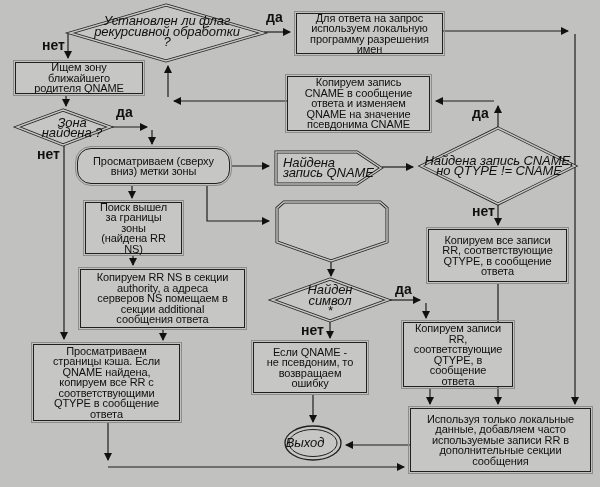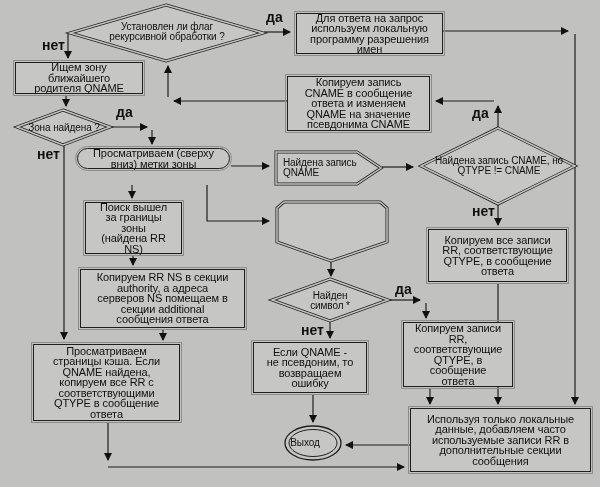--- a/index.html
+++ b/index.html
@@ -53,23 +53,24 @@
     font-size:11px;line-height:10.5px;
     letter-spacing:-0.1px;
     color:var(--c-text,#101010);
     padding:1px 12px;
   }
   .rounded{border-radius:14px;}
   .shape-text{
     position:absolute;
     display:flex;align-items:center;justify-content:center;
     text-align:center;
-    font-size:10px;line-height:10.5px;
+    font-size:13px;line-height:10.5px;
     letter-spacing:-0.1px;
     color:var(--c-text,#101010);
+    font-style:italic;
   }
   .left-align{justify-content:flex-start;text-align:left;}
   .edge-label{
     position:absolute;
     font-size:14px;line-height:10px;
     font-weight:bold;
     color:var(--c-text,#101010);
   }
 </style>
 </head>
@@ -143,41 +144,41 @@
     <g>
       <ellipse class="oval-outer" cx="313" cy="443" rx="28" ry="17"></ellipse>
       <ellipse class="oval-inner" cx="313" cy="443" rx="24" ry="13.5"></ellipse>
     </g>
   </svg>
 
   <div class="node" style="left:296px;top:13px;width:147px;height:41px;">Для ответа на запрос используем локальную программу разрешения имен</div>
 
   <div class="node" style="left:15px;top:62px;width:128px;height:32px;">Ищем зону ближайшего родителя QNAME</div>
 
-  <div class="node rounded" style="left:77px;top:148px;width:153px;height:21px;">Просматриваем (сверху вниз) метки зоны</div>
+  <div class="node rounded" style="left:77px;top:148px;width:153px;height:36px;">Просматриваем (сверху вниз) метки зоны</div>
 
   <div class="node" style="left:287px;top:76px;width:143px;height:55px;">Копируем запись CNAME в сообщение ответа и изменяем QNAME на значение псевдонима CNAME</div>
 
   <div class="node" style="left:80px;top:269px;width:165px;height:59px;">Копируем RR NS в секции authority, а адреса серверов NS помещаем в секции additional сообщения ответа</div>
 
   <div class="node" style="left:85px;top:202px;width:97px;height:52px;">Поиск вышел за границы зоны (найдена RR NS)</div>
 
   <div class="node" style="left:33px;top:344px;width:147px;height:77px;">Просматриваем страницы кэша. Если QNAME найдена, копируем все RR с соответствующими QTYPE в сообщение ответа</div>
 
   <div class="node" style="left:428px;top:229px;width:139px;height:53px;">Копируем все записи RR, соответствующие QTYPE, в сообщение ответа</div>
 
   <div class="node" style="left:375px;top:322px;width:110px;height:65px;margin-left:28px;">Копируем записи RR, соответствующие QTYPE, в сообщение ответа</div>
 
   <div class="node" style="left:253px;top:342px;width:114px;height:51px;">Если QNAME - не псевдоним, то возвращаем ошибку</div>
 
   <div class="node" style="left:410px;top:408px;width:181px;height:64px;">Используя только локальные данные, добавляем часто используемые записи RR в дополнительные секции сообщения</div>
 
   <div class="shape-text" style="left:93px;top:13px;width:148px;height:38px;">Установлен ли флаг рекурсивной обработки ?</div>
 
-  <div class="shape-text" style="left:23px;top:120px;width:82px;height:16px;">Зона найдена ?</div>
+  <div class="shape-text" style="left:23px;top:120px;width:82px;height:16px;padding-left:8px;">Зона найдена ?</div>
 
   <div class="shape-text" style="left:424px;top:150px;width:150px;height:32px;">Найдена запись CNAME, но QTYPE != CNAME</div>
 
   <div class="shape-text left-align" style="left:283px;top:155px;width:92px;height:26px;">Найдена запись QNAME</div>
 
 
   <div class="shape-text" style="left:306px;top:284px;width:48px;height:34px;">Найден символ *</div>
 
   <div class="shape-text" style="left:289px;top:435px;width:32px;height:16px;">Выход</div>
 

